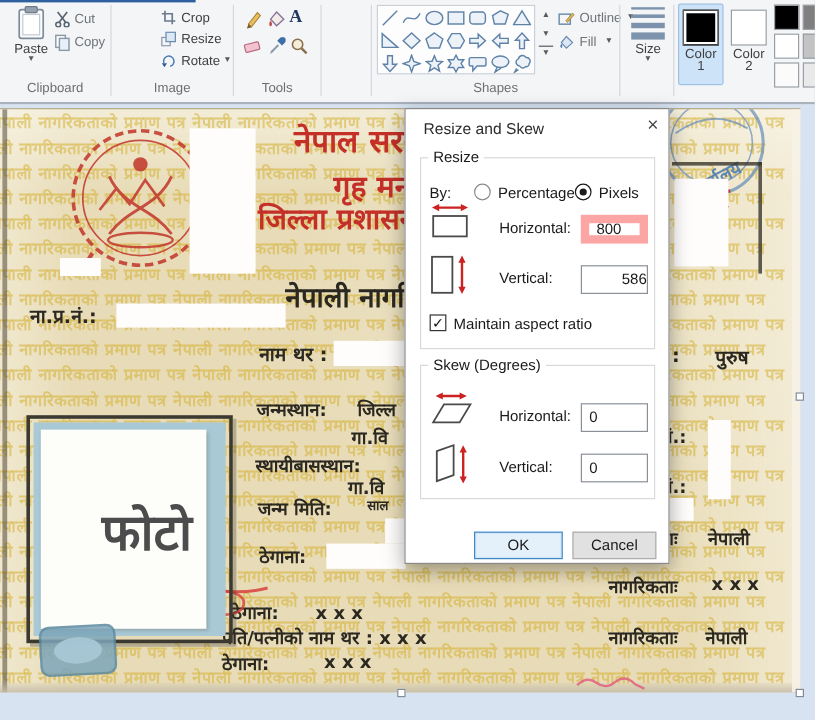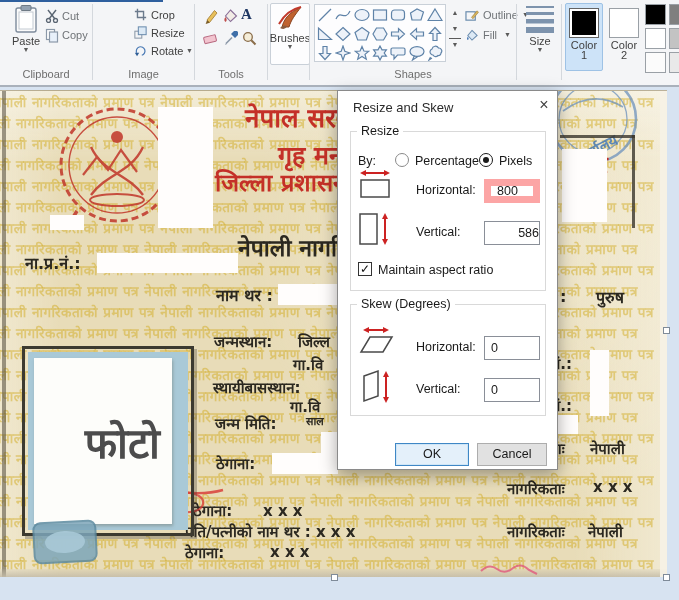--- a/index.html
+++ b/index.html
@@ -126,29 +126,20 @@
     <path d="M8 3 l4 4 2.5-2.5 a1.8 1.8 0 0 0 -4-4 Z" fill="#3f6fa8"></path>
     <path d="M2 14 l2-1 -1-1 z" fill="#8b98a8"></path>
   </svg>
   <svg class="ab" style="left:242px;top:31px" width="15" height="15" viewBox="0 0 15 15">
     <circle cx="6" cy="6" r="4.3" fill="#f5edd8" stroke="#8a6d4a" stroke-width="1.3"></circle>
     <line x1="9.3" y1="9.3" x2="13.5" y2="13.5" stroke="#8a6d4a" stroke-width="2"></line>
   </svg>
   <div class="glabel" style="left:195px;width:72px">Tools</div>
   <div class="gdiv" style="left:267px"></div>
 
-  <div class="bigbtn" style="left:270px;top:3px;width:40px;height:62px;border-color:#c9d0d8;background:#fdfdfe">
-    <svg width="28" height="27" viewBox="0 0 28 27">
-      <path d="M6 23 C9 10, 20 6, 25 3 C19 11, 15 16, 13 23 Z" fill="#c0622f" stroke="#8a4420" stroke-width="1"></path>
-      <path d="M4 24 q3.5-3.5 7-2 q-1.5 4.5-7 2 z" fill="#8a5a3c"></path>
-      <path d="M3 20 q8-14 22-17" fill="none" stroke="#c0392b" stroke-width="2"></path>
-    </svg>
-    <span class="bb-label">Brushes</span>
-    <span class="dda">▼</span>
-  </div>
   <div class="gdiv" style="left:309px"></div>
 
   <div class="gallery" id="shape-gallery">
       <div class="shp">
         <svg width="16" height="16" viewBox="0 0 16 16">
           <line x1="2" y1="14" x2="14" y2="2" fill="none"></line>
         </svg>
       </div>
       <div class="shp">
         <svg width="16" height="16" viewBox="0 0 16 16">

